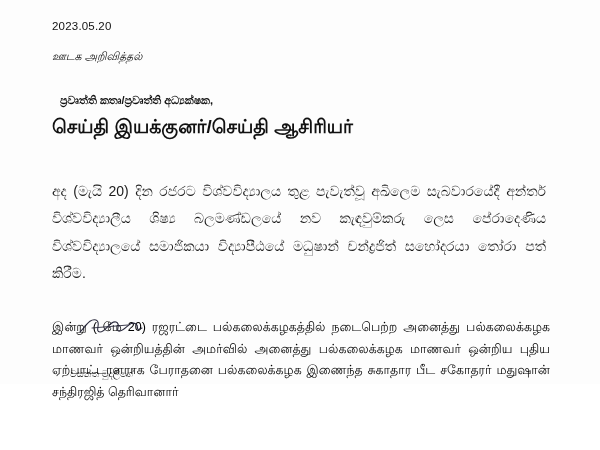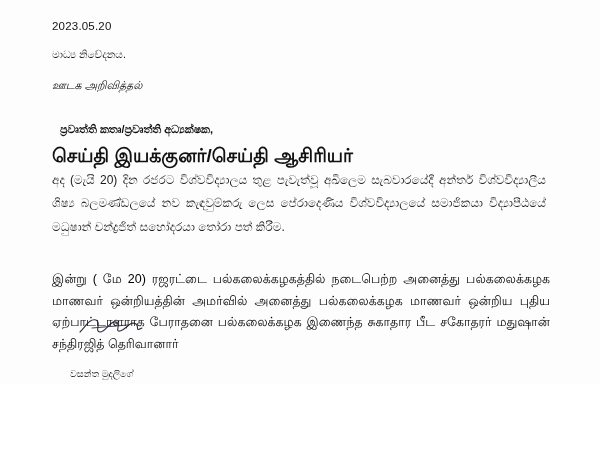--- a/index.html
+++ b/index.html
@@ -48,21 +48,22 @@
     color: #111;
     margin: 8px;
   }
   .addr-tamil {
     font-size: 19px;
     font-weight: bold;
     color: #111;
     margin: 9px 0 0 0;
   }
   .body-sinhala {
-    font-size: 12px;
+    margin-top: 38px;
+    font-size: 14px;
     line-height: 1.95;
     color: #1a1a1a;
     text-align: justify;
     padding-right: 8px;
   }
   .body-sinhala p {
     margin: 0;
   }
   .body-tamil {
     margin-top: 30px;
@@ -94,21 +95,20 @@
     margin-left: 0;
   }
 </style>
 </head>
 <body>
 
 <div class="page">
 
   <div class="date">2023.05.20</div>
 
-  <div class="line-sinhala">මාධ්‍ය නිවේදනය.</div>
 
   <div class="line-tamil">ஊடக அறிவித்தல்</div>
 
   <div class="addr-block">
     <div class="addr-sinhala">ප්‍රවෘත්ති කතෘ/ප්‍රවෘත්ති අධ්‍යක්ෂක,</div>
     <div class="addr-tamil">செய்தி இயக்குனர்/செய்தி ஆசிரியர்</div>
   </div>
 
   <div class="body-sinhala">
     <p>අද (මැයි 20) දින රජරට විශ්වවිද්‍යාලය තුළ පැවැත්වූ අඛිලෙම සැබවාරයේදී අන්තර් විශ්වවිද්‍යාලීය ශිෂ්‍ය බලමණ්ඩලයේ නව කැඳවුම්කරු ලෙස පේරාදෙණිය විශ්වවිද්‍යාලයේ සමාජිකයා විද්‍යාපීඨයේ මධුෂාන් චන්ද්‍රජිත් සහෝදරයා තෝරා පත් කිරීම.</p>

